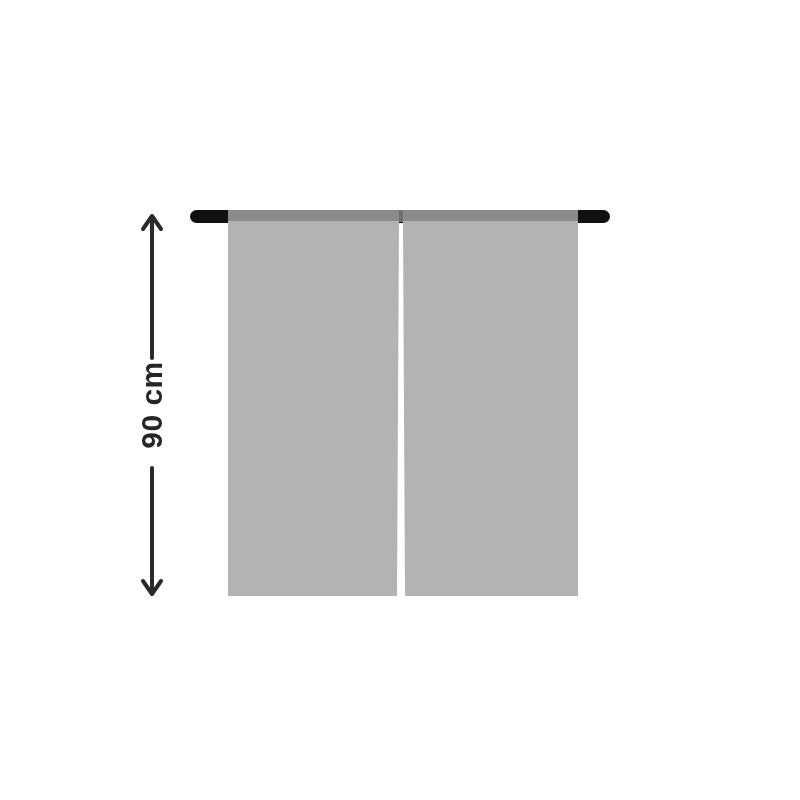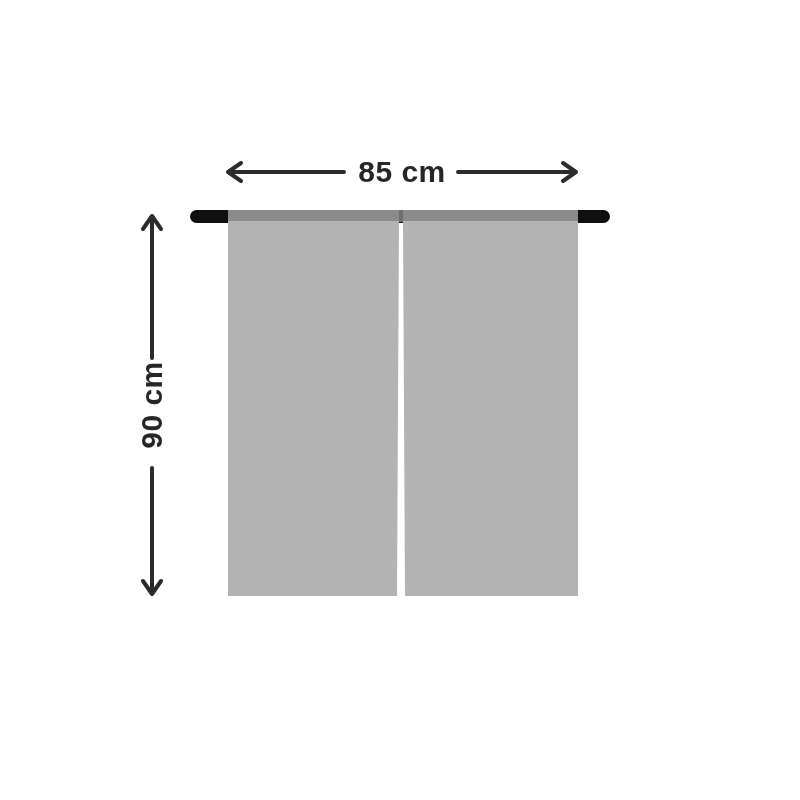--- a/index.html
+++ b/index.html
@@ -124,29 +124,20 @@
     right: 0;
     width: 175px;
     clip-path: polygon(0 0, 100% 0, 100% 100%, 2px 100%);
   }
 </style>
 </head>
 <body>
 
 <div class="canvas">
 
-  <div class="dim-h">
-    <svg width="356" height="32" viewBox="0 0 356 32" aria-hidden="true">
-      <polyline class="dim-line" points="17,7 4,16 17,25"></polyline>
-      <line class="dim-line" x1="6" y1="16" x2="120" y2="16"></line>
-      <line class="dim-line" x1="234" y1="16" x2="350" y2="16"></line>
-      <polyline class="dim-line" points="339,7 352,16 339,25"></polyline>
-    </svg>
-    <div class="dim-label">85 cm</div>
-  </div>
 
   <div class="dim-v">
     <svg width="32" height="386" viewBox="0 0 32 386" aria-hidden="true">
       <polyline class="dim-line" points="7,17 16,4 25,17"></polyline>
       <line class="dim-line" x1="16" y1="6" x2="16" y2="146"></line>
       <line class="dim-line" x1="16" y1="256" x2="16" y2="380"></line>
       <polyline class="dim-line" points="7,369 16,382 25,369"></polyline>
     </svg>
     <div class="dim-label">90 cm</div>
   </div>

